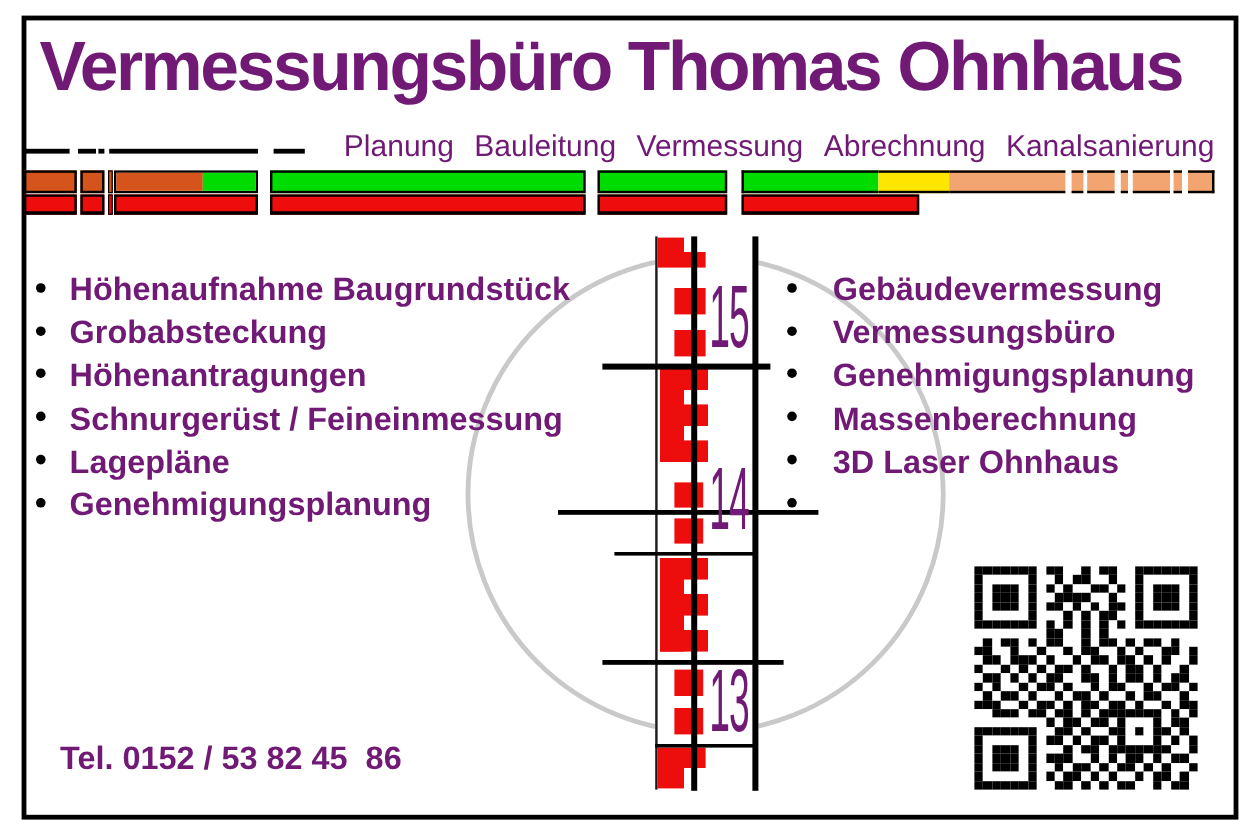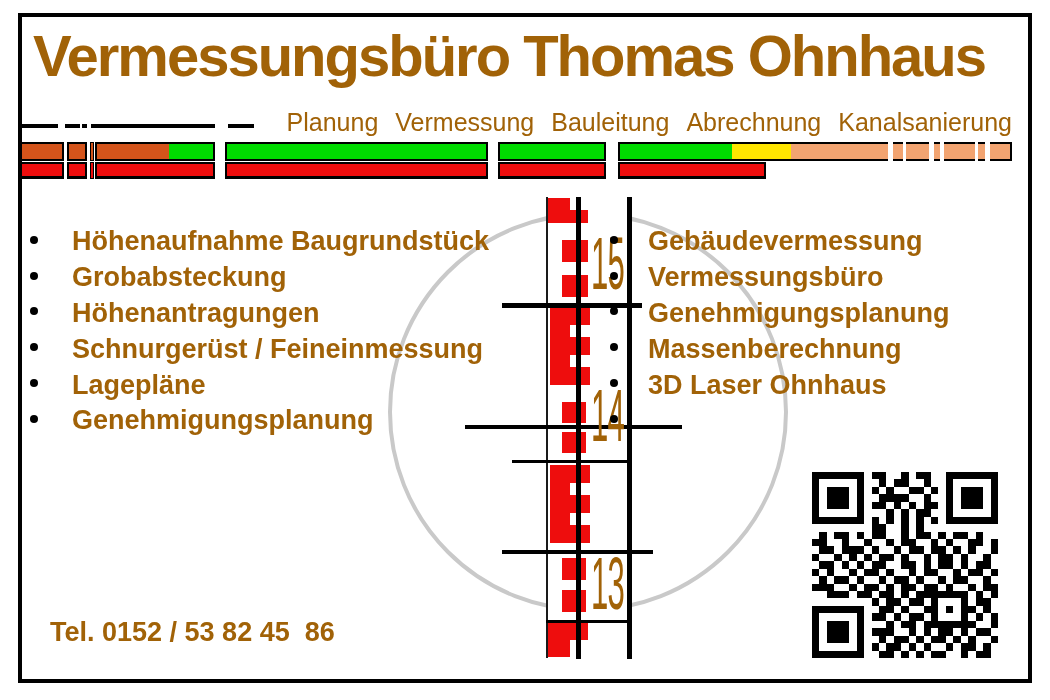--- a/index.html
+++ b/index.html
@@ -1,17 +1,17 @@
 <!DOCTYPE html>
 <html><head>
 <meta charset="utf-8">
 <style>
   html,body{margin:0;padding:0;background:#fff;}
   .canvas{position:relative;width:1050px;height:700px;background:#fff;overflow:hidden;
-          font-family:"Liberation Sans",sans-serif;color:#a16207;}
+          font-family:"Liberation Sans",sans-serif;color:#701a75;}
   .frame{position:absolute;left:18px;top:13px;width:1014px;height:670px;
          border:4px solid #000;box-sizing:border-box;z-index:0;}
   .title{position:absolute;left:33px;top:22px;font-size:58px;font-weight:bold;
          letter-spacing:-2px;white-space:nowrap;z-index:6;}
   .services{position:absolute;top:108px;right:38px;display:flex;gap:17px;
             font-size:25px;white-space:nowrap;z-index:6;}
   .dash{position:absolute;top:124px;height:4px;background:#000;z-index:6;}
   
   .barT{position:absolute;top:142px;height:19px;border:2px solid #000;box-sizing:border-box;z-index:2;}
   .barB{position:absolute;top:162px;height:17px;border:2px solid #000;border-bottom-width:3px;
@@ -30,21 +30,21 @@
   .vline{background:#000;z-index:4;}
   .hline{background:#000;z-index:4;}
   .redcell{background:#EE0D0D;z-index:3;}
   .staffNum{position:absolute;font-size:74px;line-height:1;font-weight:400;
             transform:scaleX(.42);transform-origin:left top;z-index:4;letter-spacing:-2px;}
   
   .blist{position:absolute;z-index:6;}
   .b-row{display:flex;align-items:center;height:35.8px;}
   .b-dot{width:8px;height:8px;border-radius:50%;background:#000;flex:0 0 8px;margin-top:-4px;}
   .b-text{font-size:27px;font-weight:bold;white-space:pre;}
-  .blist-left .b-text{margin-left:34px;}
+  .blist-left .b-text{margin-left:20px;}
   .blist-right .b-text{margin-left:30px;}
   
   .contact{position:absolute;left:50px;top:541px;z-index:6;font-size:27px;font-weight:bold;
            line-height:36.5px;white-space:pre;}
   
   .qr{position:absolute;left:812px;top:472px;width:186px;height:186px;display:grid;z-index:6;}
   .qr div{background:#fff;}
   .qr div.qm{background:#000;}
 </style>
 </head>
@@ -56,22 +56,22 @@
   <div class="title">Vermessungsbüro Thomas Ohnhaus</div>
 
   <div class="dash" style="left:20px;width:38px;"></div>
   <div class="dash" style="left:65px;width:15px;"></div>
   <div class="dash" style="left:82px;width:5px;"></div>
   <div class="dash" style="left:91px;width:124px;"></div>
   <div class="dash" style="left:228px;width:26px;"></div>
 
   <div class="services">
       <span>Planung</span>
+      <span>Bauleitung</span>
       <span>Vermessung</span>
-      <span>Bauleitung</span>
       <span>Abrechnung</span>
       <span>Kanalsanierung</span>
     </div>
 
   <div class="barT" style="left:20px;width:44px;background:#D4541B;"></div>
   <div class="barT" style="left:67px;width:20px;background:#D4541B;"></div>
   <div class="barT" style="left:90px;width:4px;background:#D4541B;border-width:1px;"></div>
   <div class="barT" style="left:95px;width:120px;padding:0;">
     <div class="split">
         <div style="width:72px;background:#D4541B;"></div>
@@ -162,21 +162,21 @@
       <div class="b-row">
       <span class="b-dot"></span>
       <span class="b-text">Lagepläne</span>
     </div>
       <div class="b-row">
       <span class="b-dot"></span>
       <span class="b-text">Genehmigungsplanung</span>
     </div>
     </div>
 
-  <div class="blist blist-right" style="left:610px;top:224px;">
+  <div class="blist blist-right" style="left:656px;top:224px;">
       <div class="b-row">
       <span class="b-dot"></span>
       <span class="b-text">Gebäudevermessung</span>
     </div>
       <div class="b-row">
       <span class="b-dot"></span>
       <span class="b-text">Vermessungsbüro</span>
     </div>
       <div class="b-row">
       <span class="b-dot"></span>

